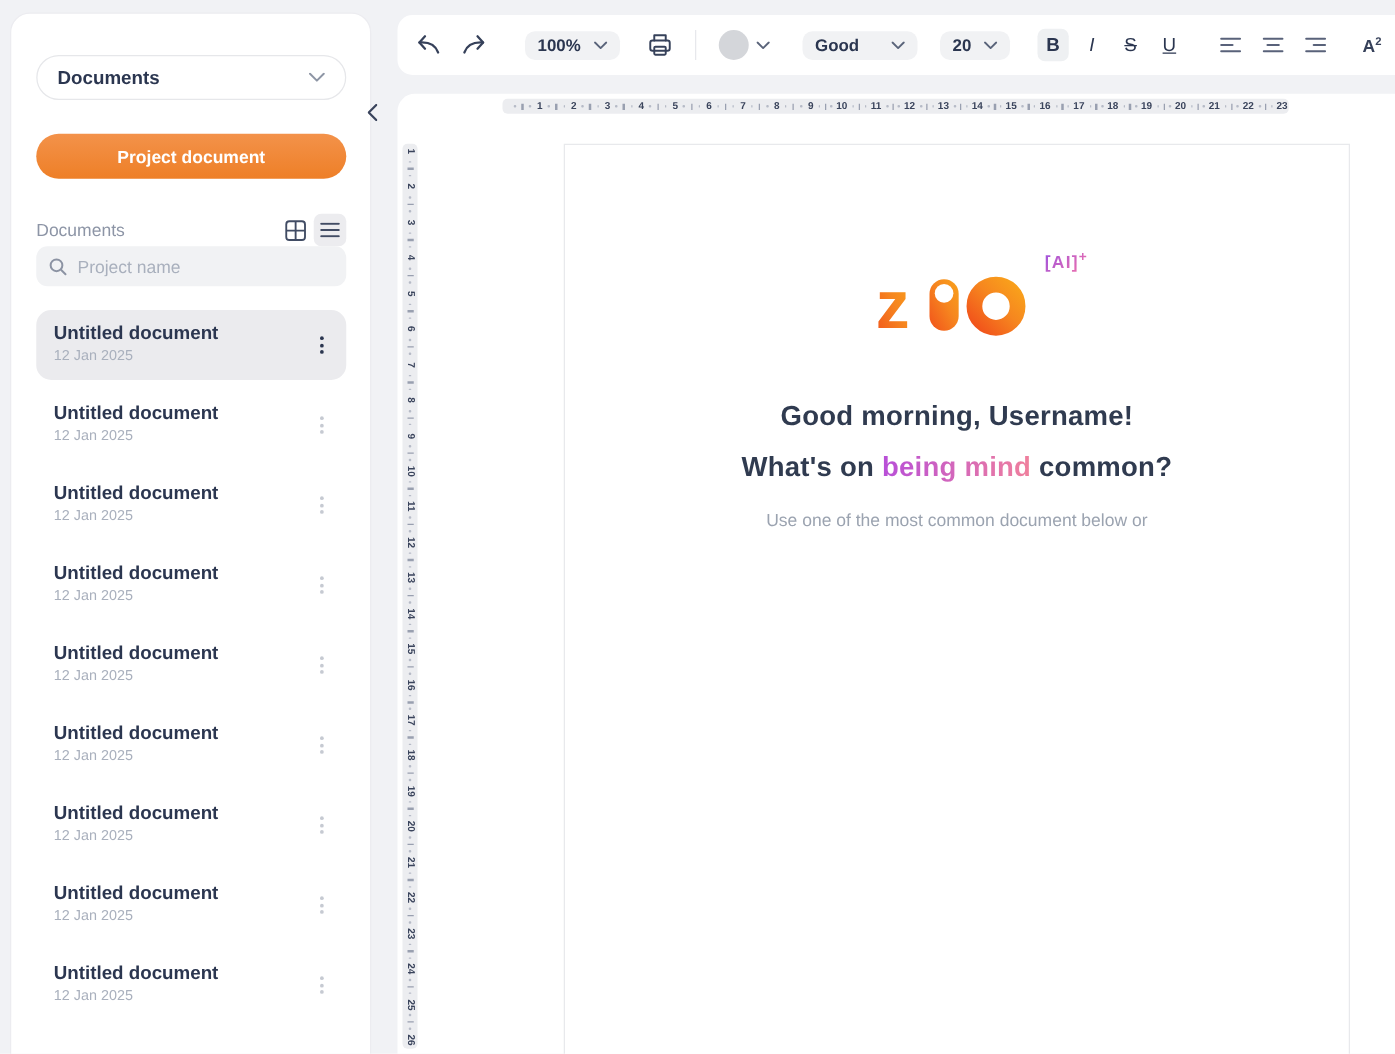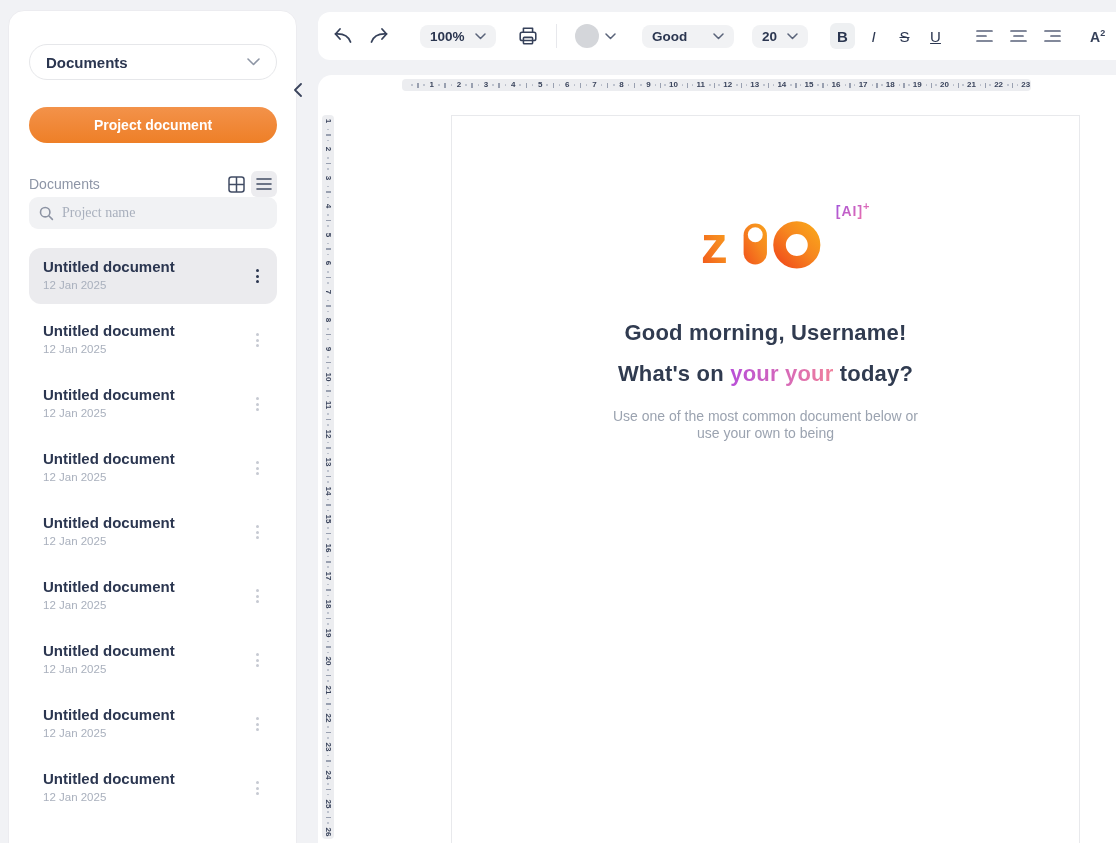--- a/index.html
+++ b/index.html
@@ -42,21 +42,21 @@
     border-radius:6px; cursor:pointer; margin-left:2px;
   }
   .view-btn.active { background:#ececef; }
   .search-box {
     position:absolute; left:20px; top:186px; width:248px; height:32px;
     background:#f1f2f4; border-radius:9px;
     display:flex; align-items:center; padding:0 10px; gap:8px;
   }
   .search-box input {
     border:none; background:transparent; outline:none; flex:1;
-    font-size:14px; color:#2b3650; font-family:Liberation Serif, serif;
+    font-size:14px; color:#2b3650; font-family:Liberation Sans, sans-serif;
   }
   .search-box input::placeholder { color:#a9b0bd; }
   .doc-list { position:absolute; left:20px; top:237px; width:248px; }
   .doc-item {
     position:relative; height:56px; margin-bottom:8px; border-radius:12px;
     padding:10px 34px 0 14px; cursor:pointer;
   }
   .doc-item.selected { background:#ebebee; }
   .doc-title { font-size:15px; font-weight:700; color:#2b3650; display:block; }
   .doc-date { font-size:11.5px; color:#a9b0bd; display:block; margin-top:4px; }
@@ -683,20 +683,19 @@
           <text x="-2" y="50" font-family="Liberation Sans, sans-serif" font-size="58" font-weight="800" fill="url(#lg-orange)">z</text>
           <rect x="44" y="8" width="25" height="44" rx="12.5" fill="url(#lg-orange)"></rect>
           <circle cx="56.5" cy="20" r="8" fill="#ffffff"></circle>
           <circle cx="101" cy="31" r="18.5" fill="none" stroke="url(#lg-orange)" stroke-width="13.5"></circle>
         </svg>
         <span class="ai-badge"><span>[AI]</span><span class="plus">+</span></span>
       </div>
     </div>
     <div class="greeting">
       <div>Good morning, Username!</div>
-      <div><span>What's on </span><span class="hl">your your</span><span> today?</span></div>
+      <div><span>What's on </span><span class="hl">being mind</span><span> common?</span></div>
     </div>
     <div class="subtitle">
       <div>Use one of the most common document below or</div>
-      <div>use your own to being</div>
     </div>
   </div>
 </div>
 
 </body></html>

